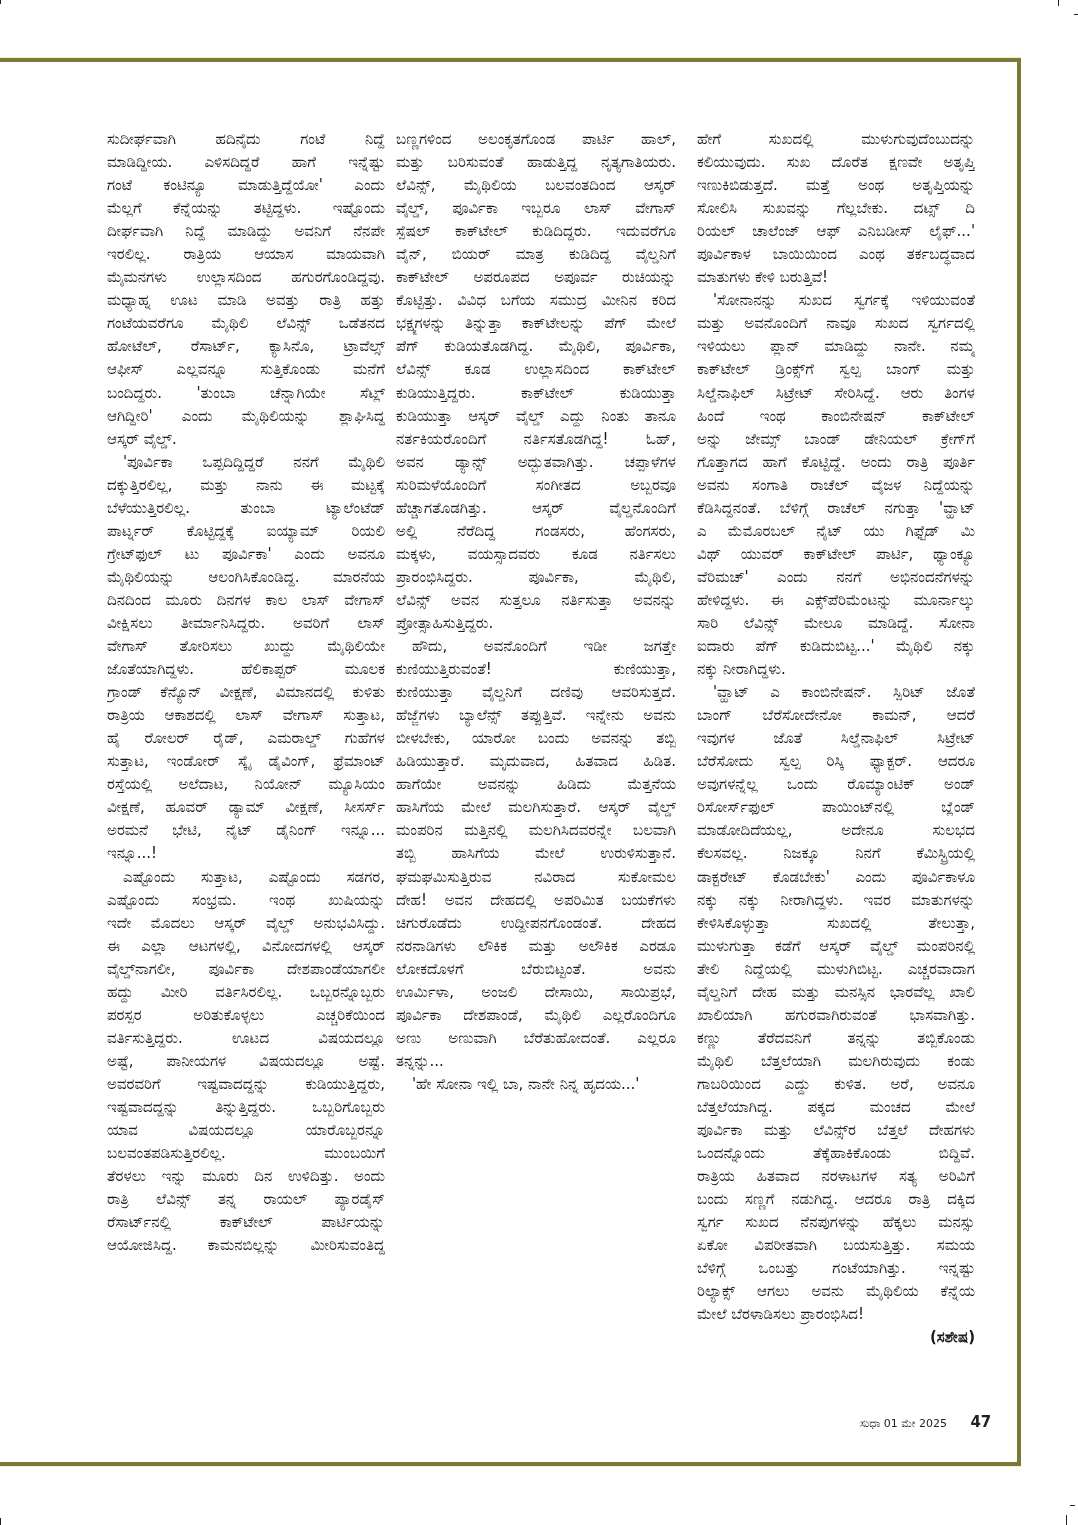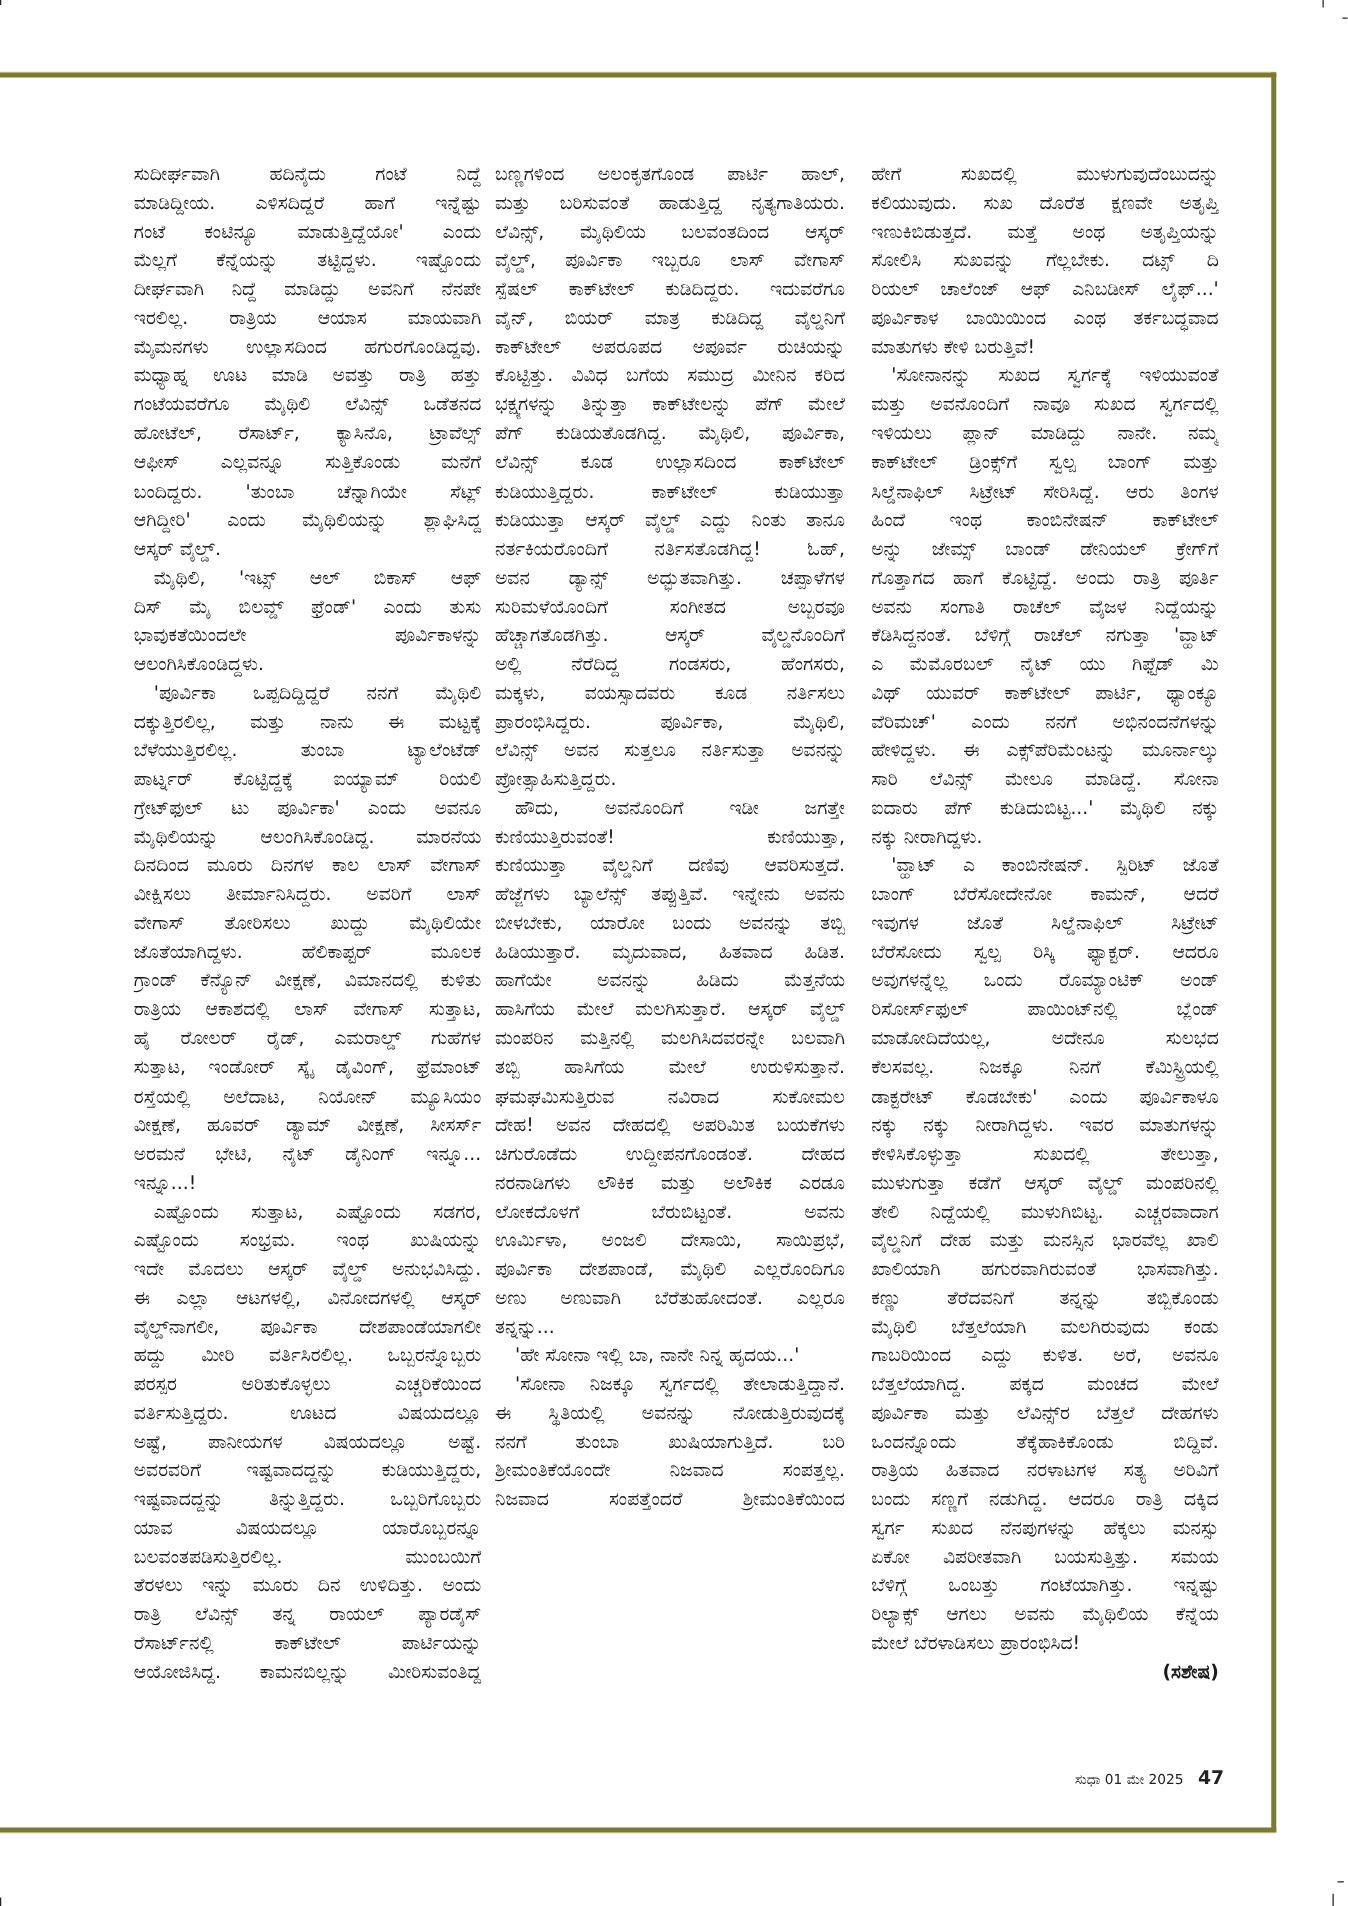--- a/index.html
+++ b/index.html
@@ -14,21 +14,21 @@
   .col2 { left:396px; width:280px; }
   .col3 { left:697px; }
   .para { margin:0; }
   .line { display:block; height:23.05px; white-space:nowrap; overflow:hidden;
           text-align:justify; text-align-last:justify; }
   .line.last { text-align-last:left; }
   .line.first { text-indent:16px; }
   .signoff { text-align:left; text-align-last:right !important; font-weight:bold; }
   .footer { position:absolute; top:1413px; left:860px; width:115px; text-align:right;
             font-size:11px; color:#222; white-space:nowrap; }
-  .footer .pg { font-size:15px; font-weight:bold; margin-left:8px; }
+  .footer .pg { font-size:15px; font-weight:bold; margin-left:20px; }
 </style>
 </head>
 <body>
 
 <div class="frame-top"></div>
 <div class="frame-right"></div>
 <div class="frame-bottom"></div>
 
 <div class="crop" style="left:0;top:0;width:1px;height:4px;"></div>
 <div class="crop" style="left:1058px;top:0;width:1px;height:6px;"></div>
@@ -46,26 +46,20 @@
       <span class="line">ದೀರ್ಘವಾಗಿ ನಿದ್ದೆ ಮಾಡಿದ್ದು ಅವನಿಗೆ ನೆನಪೇ</span>
       <span class="line">ಇರಲಿಲ್ಲ. ರಾತ್ರಿಯ ಆಯಾಸ ಮಾಯವಾಗಿ</span>
       <span class="line">ಮೈಮನಗಳು ಉಲ್ಲಾಸದಿಂದ ಹಗುರಗೊಂಡಿದ್ದವು.</span>
       <span class="line">ಮಧ್ಯಾಹ್ನ ಊಟ ಮಾಡಿ ಅವತ್ತು ರಾತ್ರಿ ಹತ್ತು</span>
       <span class="line">ಗಂಟೆಯವರೆಗೂ ಮೈಥಿಲಿ ಲೆವಿನ್ಸ್ ಒಡೆತನದ</span>
       <span class="line">ಹೋಟೆಲ್, ರೆಸಾರ್ಟ್, ಕ್ಯಾಸಿನೊ, ಟ್ರಾವೆಲ್ಸ್</span>
       <span class="line">ಆಫೀಸ್ ಎಲ್ಲವನ್ನೂ ಸುತ್ತಿಕೊಂಡು ಮನೆಗೆ</span>
       <span class="line">ಬಂದಿದ್ದರು. 'ತುಂಬಾ ಚೆನ್ನಾಗಿಯೇ ಸೆಟ್ಲ್</span>
       <span class="line">ಆಗಿದ್ದೀರಿ' ಎಂದು ಮೈಥಿಲಿಯನ್ನು ಶ್ಲಾಘಿಸಿದ್ದ</span>
       <span class="line last">ಆಸ್ಕರ್ ವೈಲ್ಡ್.</span>
-    </div>
-    <div class="para">
-      <span class="line first">ಮೈಥಿಲಿ, 'ಇಟ್ಸ್ ಆಲ್ ಬಿಕಾಸ್ ಆಫ್</span>
-      <span class="line">ದಿಸ್ ಮೈ ಬಿಲವ್ಡ್ ಫ್ರೆಂಡ್' ಎಂದು ತುಸು</span>
-      <span class="line">ಭಾವುಕತೆಯಿಂದಲೇ ಪೂರ್ವಿಕಾಳನ್ನು</span>
-      <span class="line last">ಆಲಂಗಿಸಿಕೊಂಡಿದ್ದಳು.</span>
     </div>
     <div class="para">
       <span class="line first">'ಪೂರ್ವಿಕಾ ಒಪ್ಪದಿದ್ದಿದ್ದರೆ ನನಗೆ ಮೈಥಿಲಿ</span>
       <span class="line">ದಕ್ಕುತ್ತಿರಲಿಲ್ಲ, ಮತ್ತು ನಾನು ಈ ಮಟ್ಟಕ್ಕೆ</span>
       <span class="line">ಬೆಳೆಯುತ್ತಿರಲಿಲ್ಲ. ತುಂಬಾ ಟ್ಯಾಲೆಂಟೆಡ್</span>
       <span class="line">ಪಾರ್ಟ್ನರ್ ಕೊಟ್ಟಿದ್ದಕ್ಕೆ ಐಯ್ಯಾಮ್ ರಿಯಲಿ</span>
       <span class="line">ಗ್ರೇಟ್‌ಫುಲ್ ಟು ಪೂರ್ವಿಕಾ' ಎಂದು ಅವನೂ</span>
       <span class="line">ಮೈಥಿಲಿಯನ್ನು ಆಲಂಗಿಸಿಕೊಂಡಿದ್ದ. ಮಾರನೆಯ</span>
       <span class="line">ದಿನದಿಂದ ಮೂರು ದಿನಗಳ ಕಾಲ ಲಾಸ್ ವೇಗಾಸ್</span>
       <span class="line">ವೀಕ್ಷಿಸಲು ತೀರ್ಮಾನಿಸಿದ್ದರು. ಅವರಿಗೆ ಲಾಸ್</span>
@@ -141,27 +135,20 @@
       <span class="line">ಚಿಗುರೊಡೆದು ಉದ್ದೀಪನಗೊಂಡಂತೆ. ದೇಹದ</span>
       <span class="line">ನರನಾಡಿಗಳು ಲೌಕಿಕ ಮತ್ತು ಅಲೌಕಿಕ ಎರಡೂ</span>
       <span class="line">ಲೋಕದೊಳಗೆ ಬೆರುಬಿಟ್ಟಂತೆ. ಅವನು</span>
       <span class="line">ಊರ್ಮಿಳಾ, ಅಂಜಲಿ ದೇಸಾಯಿ, ಸಾಯಿಪ್ರಭೆ,</span>
       <span class="line">ಪೂರ್ವಿಕಾ ದೇಶಪಾಂಡೆ, ಮೈಥಿಲಿ ಎಲ್ಲರೊಂದಿಗೂ</span>
       <span class="line">ಅಣು ಅಣುವಾಗಿ ಬೆರೆತುಹೋದಂತೆ. ಎಲ್ಲರೂ</span>
       <span class="line last">ತನ್ನನ್ನು...</span>
     </div>
     <div class="para">
       <span class="line first last">'ಹೇ ಸೋನಾ ಇಲ್ಲಿ ಬಾ, ನಾನೇ ನಿನ್ನ ಹೃದಯ...'</span>
-    </div>
-    <div class="para">
-      <span class="line first">'ಸೋನಾ ನಿಜಕ್ಕೂ ಸ್ವರ್ಗದಲ್ಲಿ ತೇಲಾಡುತ್ತಿದ್ದಾನೆ.</span>
-      <span class="line">ಈ ಸ್ಥಿತಿಯಲ್ಲಿ ಅವನನ್ನು ನೋಡುತ್ತಿರುವುದಕ್ಕೆ</span>
-      <span class="line">ನನಗೆ ತುಂಬಾ ಖುಷಿಯಾಗುತ್ತಿದೆ. ಬರಿ</span>
-      <span class="line">ಶ್ರೀಮಂತಿಕೆಯೊಂದೇ ನಿಜವಾದ ಸಂಪತ್ತಲ್ಲ.</span>
-      <span class="line">ನಿಜವಾದ ಸಂಪತ್ತೆಂದರೆ ಶ್ರೀಮಂತಿಕೆಯಿಂದ</span>
     </div>
   </div>
 <div class="column col3">
     <div class="para">
       <span class="line">ಹೇಗೆ ಸುಖದಲ್ಲಿ ಮುಳುಗುವುದೆಂಬುದನ್ನು</span>
       <span class="line">ಕಲಿಯುವುದು. ಸುಖ ದೊರೆತ ಕ್ಷಣವೇ ಅತೃಪ್ತಿ</span>
       <span class="line">ಇಣುಕಿಬಿಡುತ್ತದೆ. ಮತ್ತೆ ಅಂಥ ಅತೃಪ್ತಿಯನ್ನು</span>
       <span class="line">ಸೋಲಿಸಿ ಸುಖವನ್ನು ಗೆಲ್ಲಬೇಕು. ದಟ್ಸ್ ದಿ</span>
       <span class="line">ರಿಯಲ್ ಚಾಲೆಂಜ್ ಆಫ್ ಎನಿಬಡೀಸ್ ಲೈಫ್...'</span>
       <span class="line">ಪೂರ್ವಿಕಾಳ ಬಾಯಿಯಿಂದ ಎಂಥ ತರ್ಕಬದ್ಧವಾದ</span>

